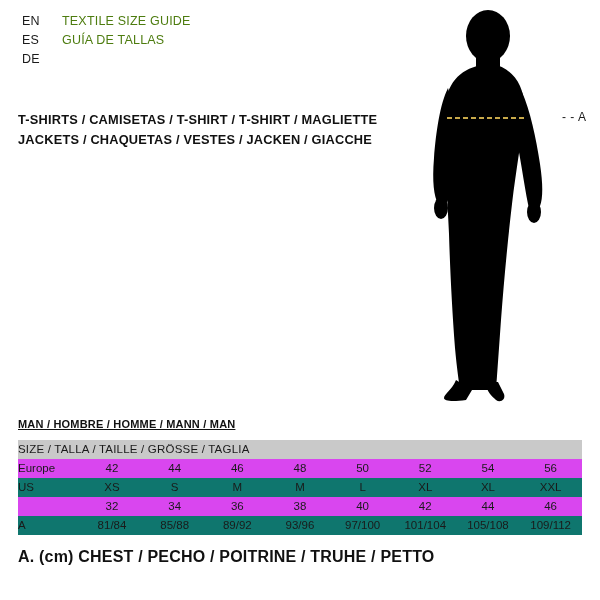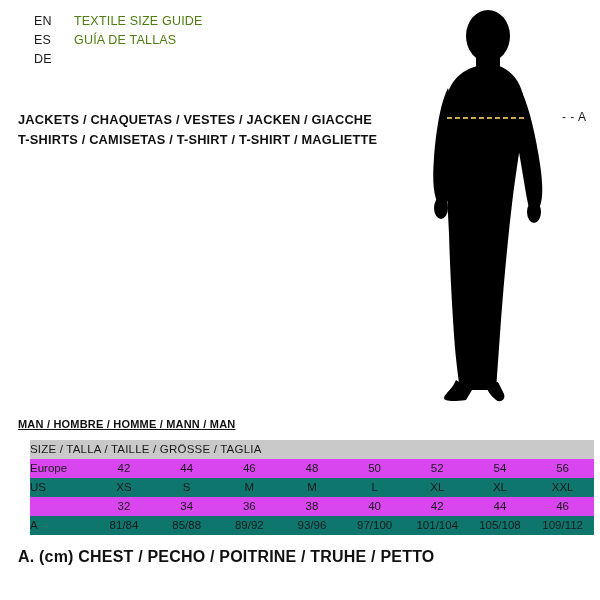--- a/index.html
+++ b/index.html
@@ -17,21 +17,21 @@
   }
   .page {
     position: relative;
     width: 600px;
     height: 600px;
   }
 
   
   .lang-block {
     position: absolute;
-    left: 34px;
+    left: 22px;
     top: 14px;
     width: 380px;
   }
   .lang-row {
     display: flex;
     align-items: baseline;
     height: 19px;
     font-size: 12.5px;
     letter-spacing: 0.2px;
   }
@@ -90,21 +90,20 @@
     letter-spacing: 0.2px;
     color: #111111;
     text-decoration: underline;
   }
 
   .table-wrap {
     position: absolute;
     left: 18px;
     top: 440px;
     width: 564px;
-    margin-left: 12px;
   }
   table.size-table {
     border-collapse: collapse;
     width: 564px;
     font-size: 11.5px;
     table-layout: fixed;
   }
   table.size-table td {
     padding: 0;
     height: 19px;
@@ -155,22 +154,22 @@
     <div class="lang-row">
       <span class="lang-code">ES</span>
       <span class="lang-text">GUÍA DE TALLAS</span>
     </div>
     <div class="lang-row">
       <span class="lang-code">DE</span>
     </div>
   </div>
 
   <div class="cat-block">
+    <div class="cat-line">T-SHIRTS / CAMISETAS / T-SHIRT / T-SHIRT / MAGLIETTE</div>
     <div class="cat-line">JACKETS / CHAQUETAS / VESTES / JACKEN / GIACCHE</div>
-    <div class="cat-line">T-SHIRTS / CAMISETAS / T-SHIRT / T-SHIRT / MAGLIETTE</div>
   </div>
 
   <div class="figure-wrap">
     <svg class="figure-svg" width="190" height="400" viewBox="0 0 190 400">
 
       <ellipse cx="88" cy="28" rx="22" ry="26" fill="#000000"></ellipse>
 
       <rect x="76" y="48" width="24" height="16" fill="#000000"></rect>
 
       <path d="M88 56

